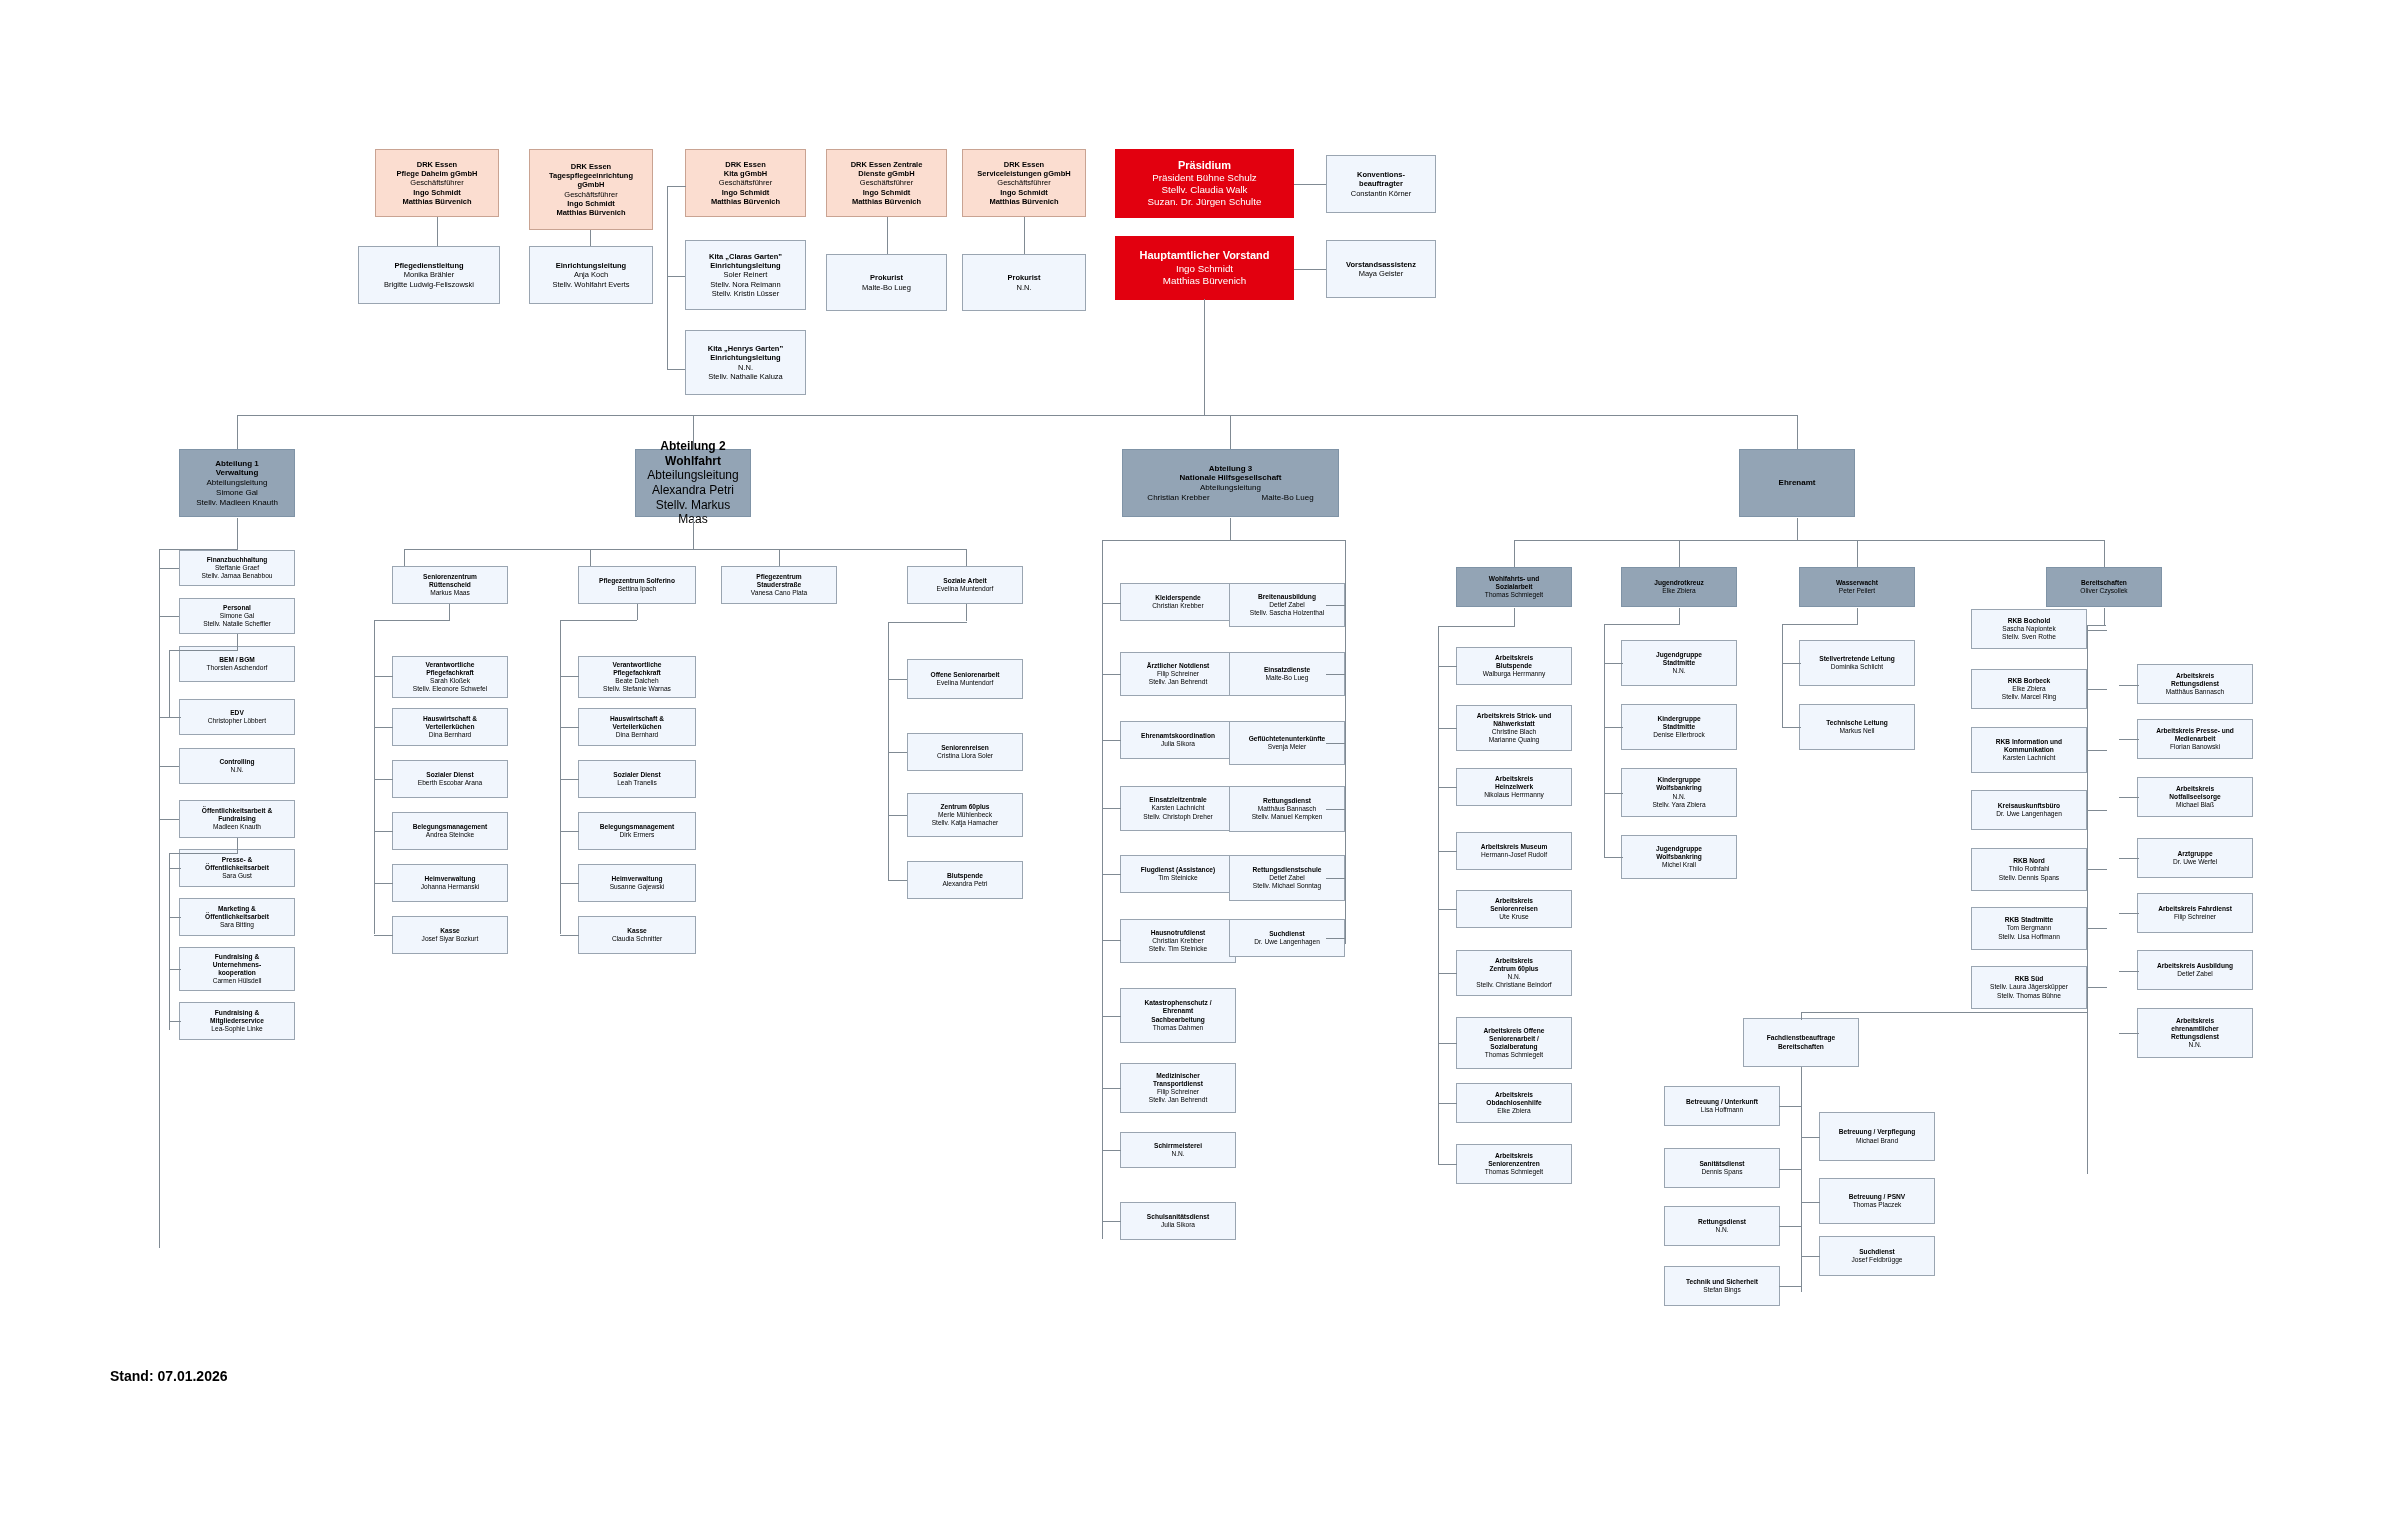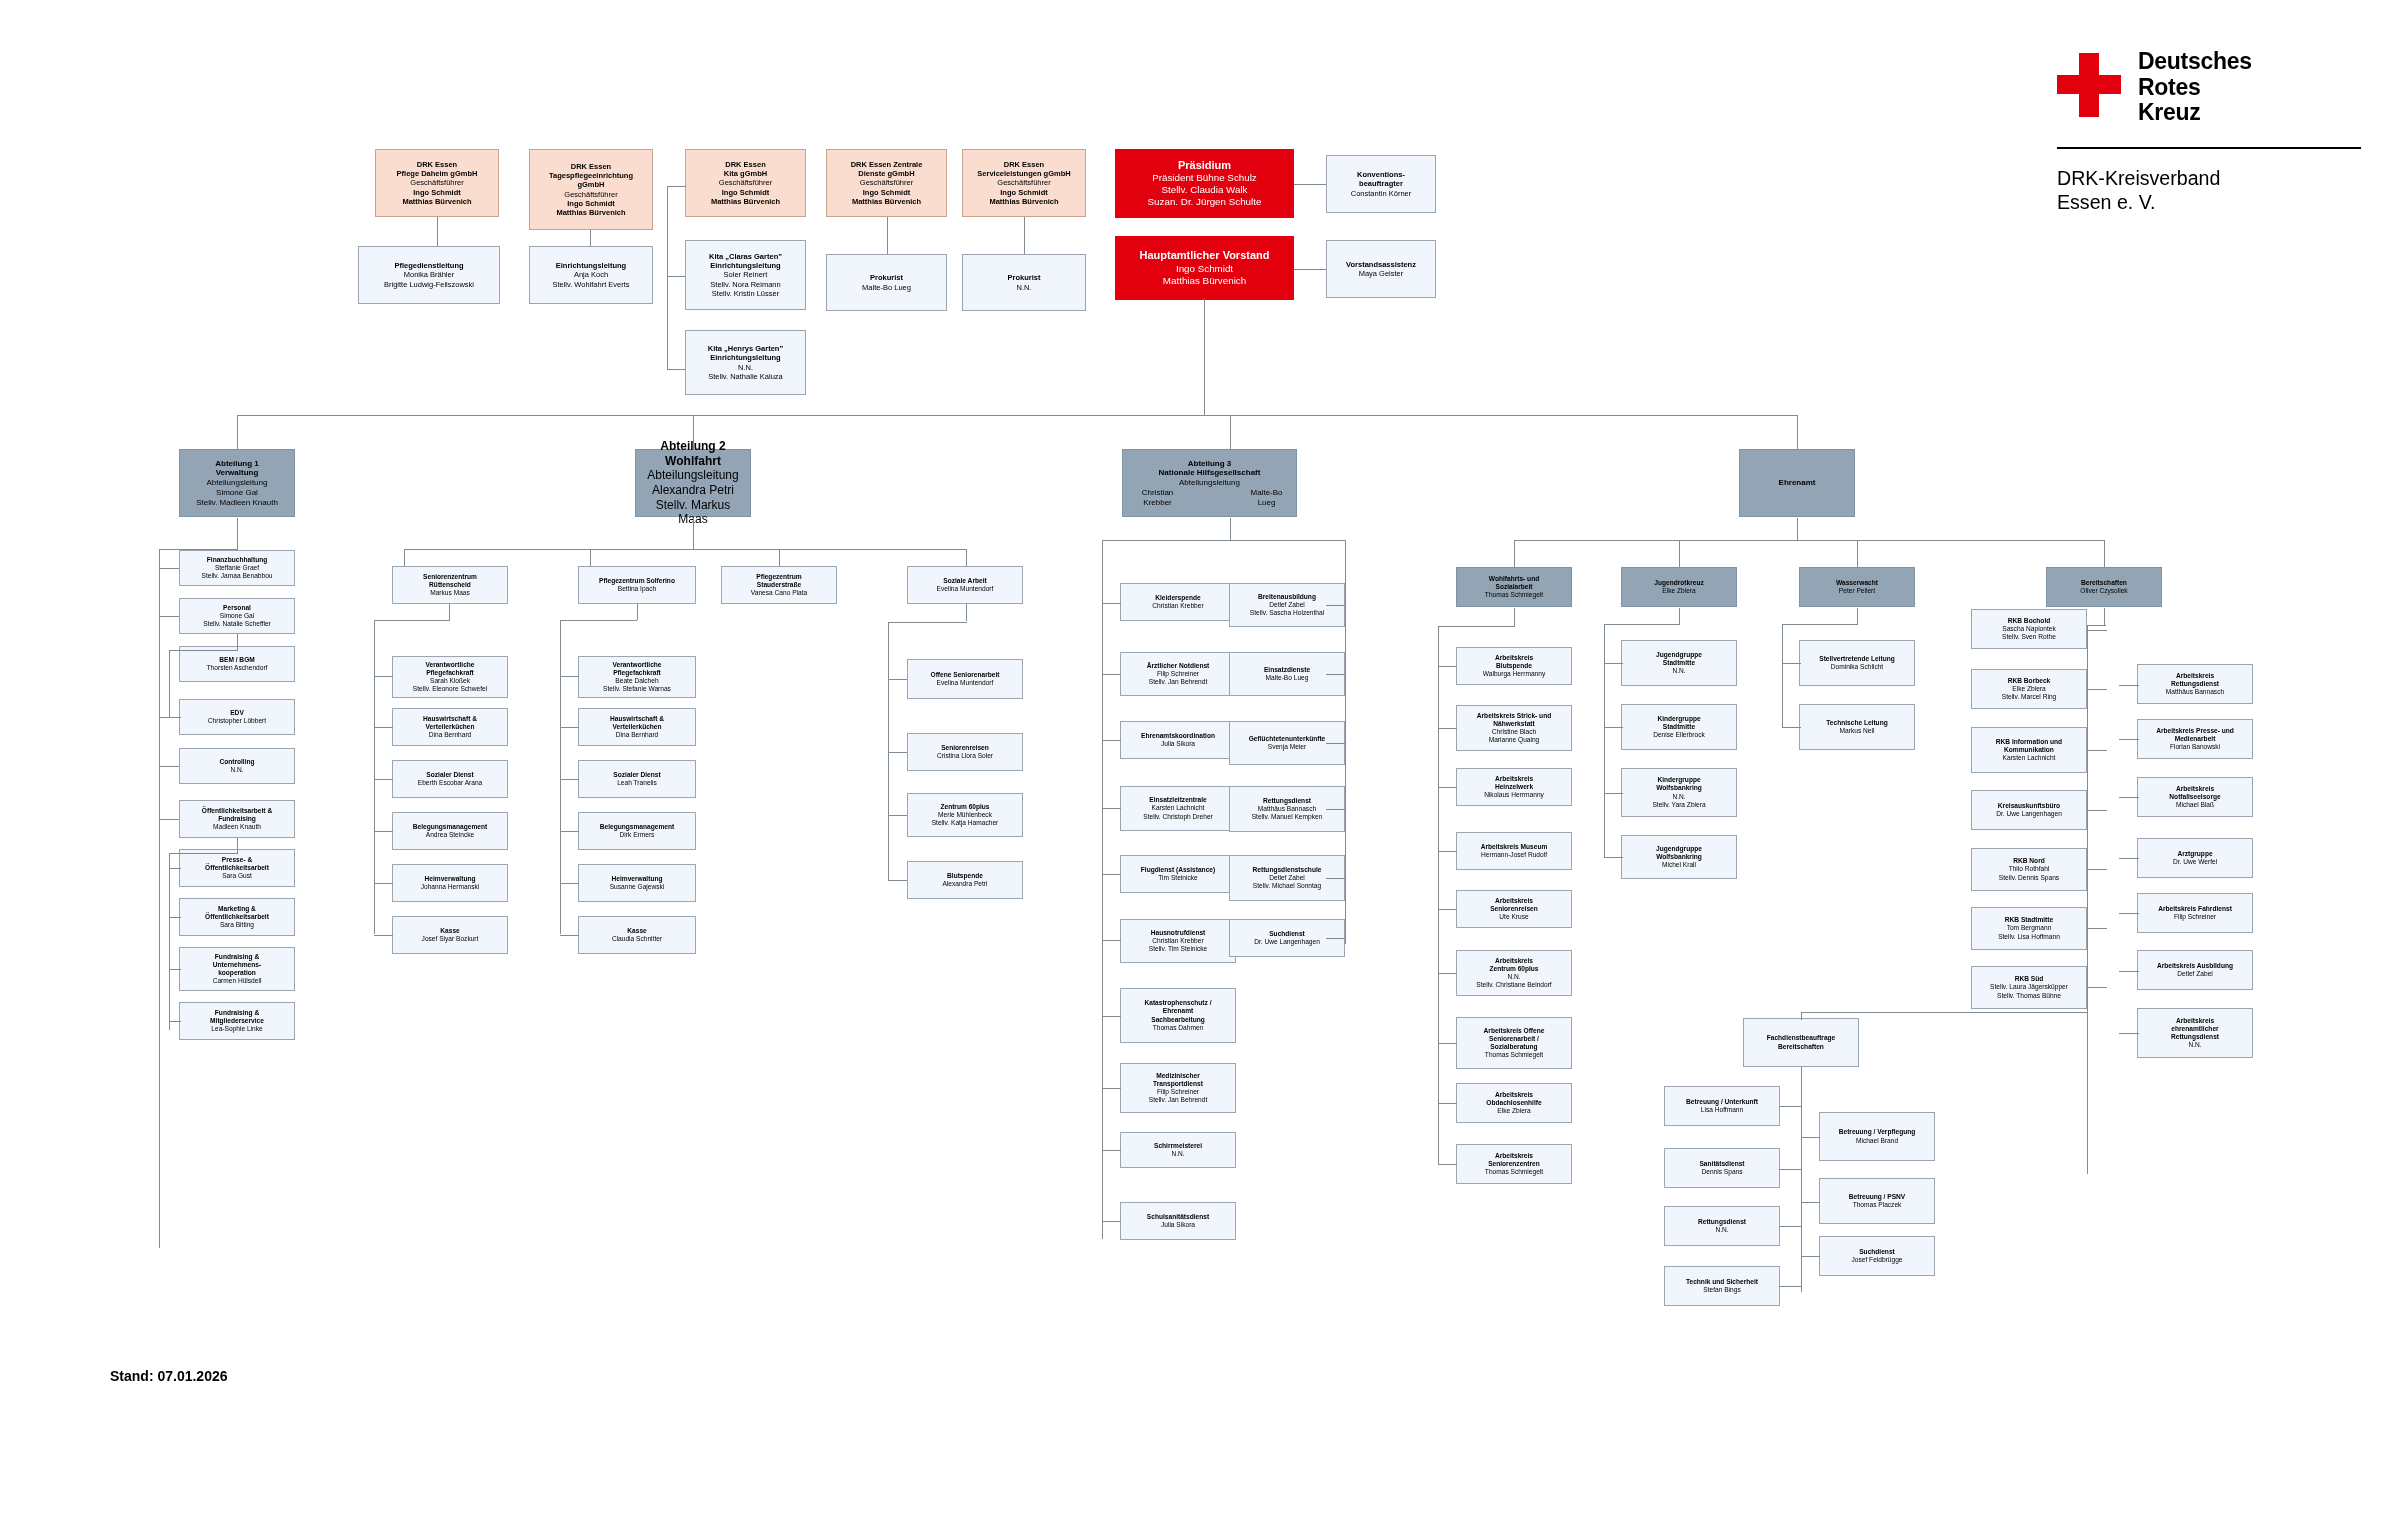--- a/index.html
+++ b/index.html
@@ -41,32 +41,20 @@
   .logotext{position:absolute;font-weight:bold;color:#000;line-height:1.03;letter-spacing:-0.3px;}
   .logorule{position:absolute;background:#000;height:2.3px;}
   .logosub{position:absolute;color:#000;line-height:1.18;}
   .stand{position:absolute;font-weight:bold;color:#000;}
 </style>
 </head>
 <body>
 
 <div class="stage">
 
-  <div class="logo" style="left:2057px;top:40px;width:312px;height:185px;">
-    <div class="cross" style="left:0px;top:12.7px;width:64px;height:64px;">
-      <i style="left:22px;top:0px;width:19.6px;height:64px;"></i>
-      <i style="left:0px;top:22px;width:64px;height:19.6px;"></i>
-    </div>
-    <div class="logotext" style="left:81px;top:10.4px;font-size:23px;">Deutsches</div>
-    <div class="logotext" style="left:81px;top:36px;font-size:23px;">Rotes</div>
-    <div class="logotext" style="left:81px;top:61px;font-size:23px;">Kreuz</div>
-    <div class="logorule" style="left:0px;top:107px;width:304px;"></div>
-    <div class="logosub" style="left:0px;top:127px;font-size:19.6px;">DRK-Kreisverband</div>
-    <div class="logosub" style="left:0px;top:151px;font-size:19.6px;">Essen e. V.</div>
-  </div>
 
   <div class="stand" style="left:110px;top:1368px;font-size:14px;">Stand: 07.01.2026</div>
 
   <div class="box pink" style="left:375px;top:149px;width:124px;height:68px;font-size:7.5px;">
     <div class="t"><span>DRK Essen</span><br><span>Pflege Daheim gGmbH</span></div>
     <div class="s">Geschäftsführer</div>
     <div class="t">Ingo Schmidt</div>
     <div class="t">Matthias Bürvenich</div>
   </div>
 
@@ -183,21 +171,21 @@
     <div class="s">Stellv. Madleen Knauth</div>
   </div>
 
   <div class="box slate" style="left:635px;top:449px;width:116px;height:68px;font-size:12px;">
     <div class="t"><span>Abteilung 2</span><br><span>Wohlfahrt</span></div>
     <div class="s">Abteilungsleitung</div>
     <div class="s">Alexandra Petri</div>
     <div class="s">Stellv. Markus Maas</div>
   </div>
 
-  <div class="box slate" style="left:1122px;top:449px;width:175px;height:68px;font-size:8px;">
+  <div class="box slate" style="left:1122px;top:449px;width:217px;height:68px;font-size:8px;">
     <div class="t"><span>Abteilung 3</span><br><span>Nationale Hilfsgesellschaft</span></div>
     <div class="s">Abteilungsleitung</div>
     <div style="display:flex;gap:52px;">
       <span class="s">Christian Krebber</span>
       <span class="s">Malte-Bo Lueg</span>
     </div>
   </div>
 
   <div class="box slate" style="left:1739px;top:449px;width:116px;height:68px;font-size:8px;">
     <div class="t">Ehrenamt</div>

